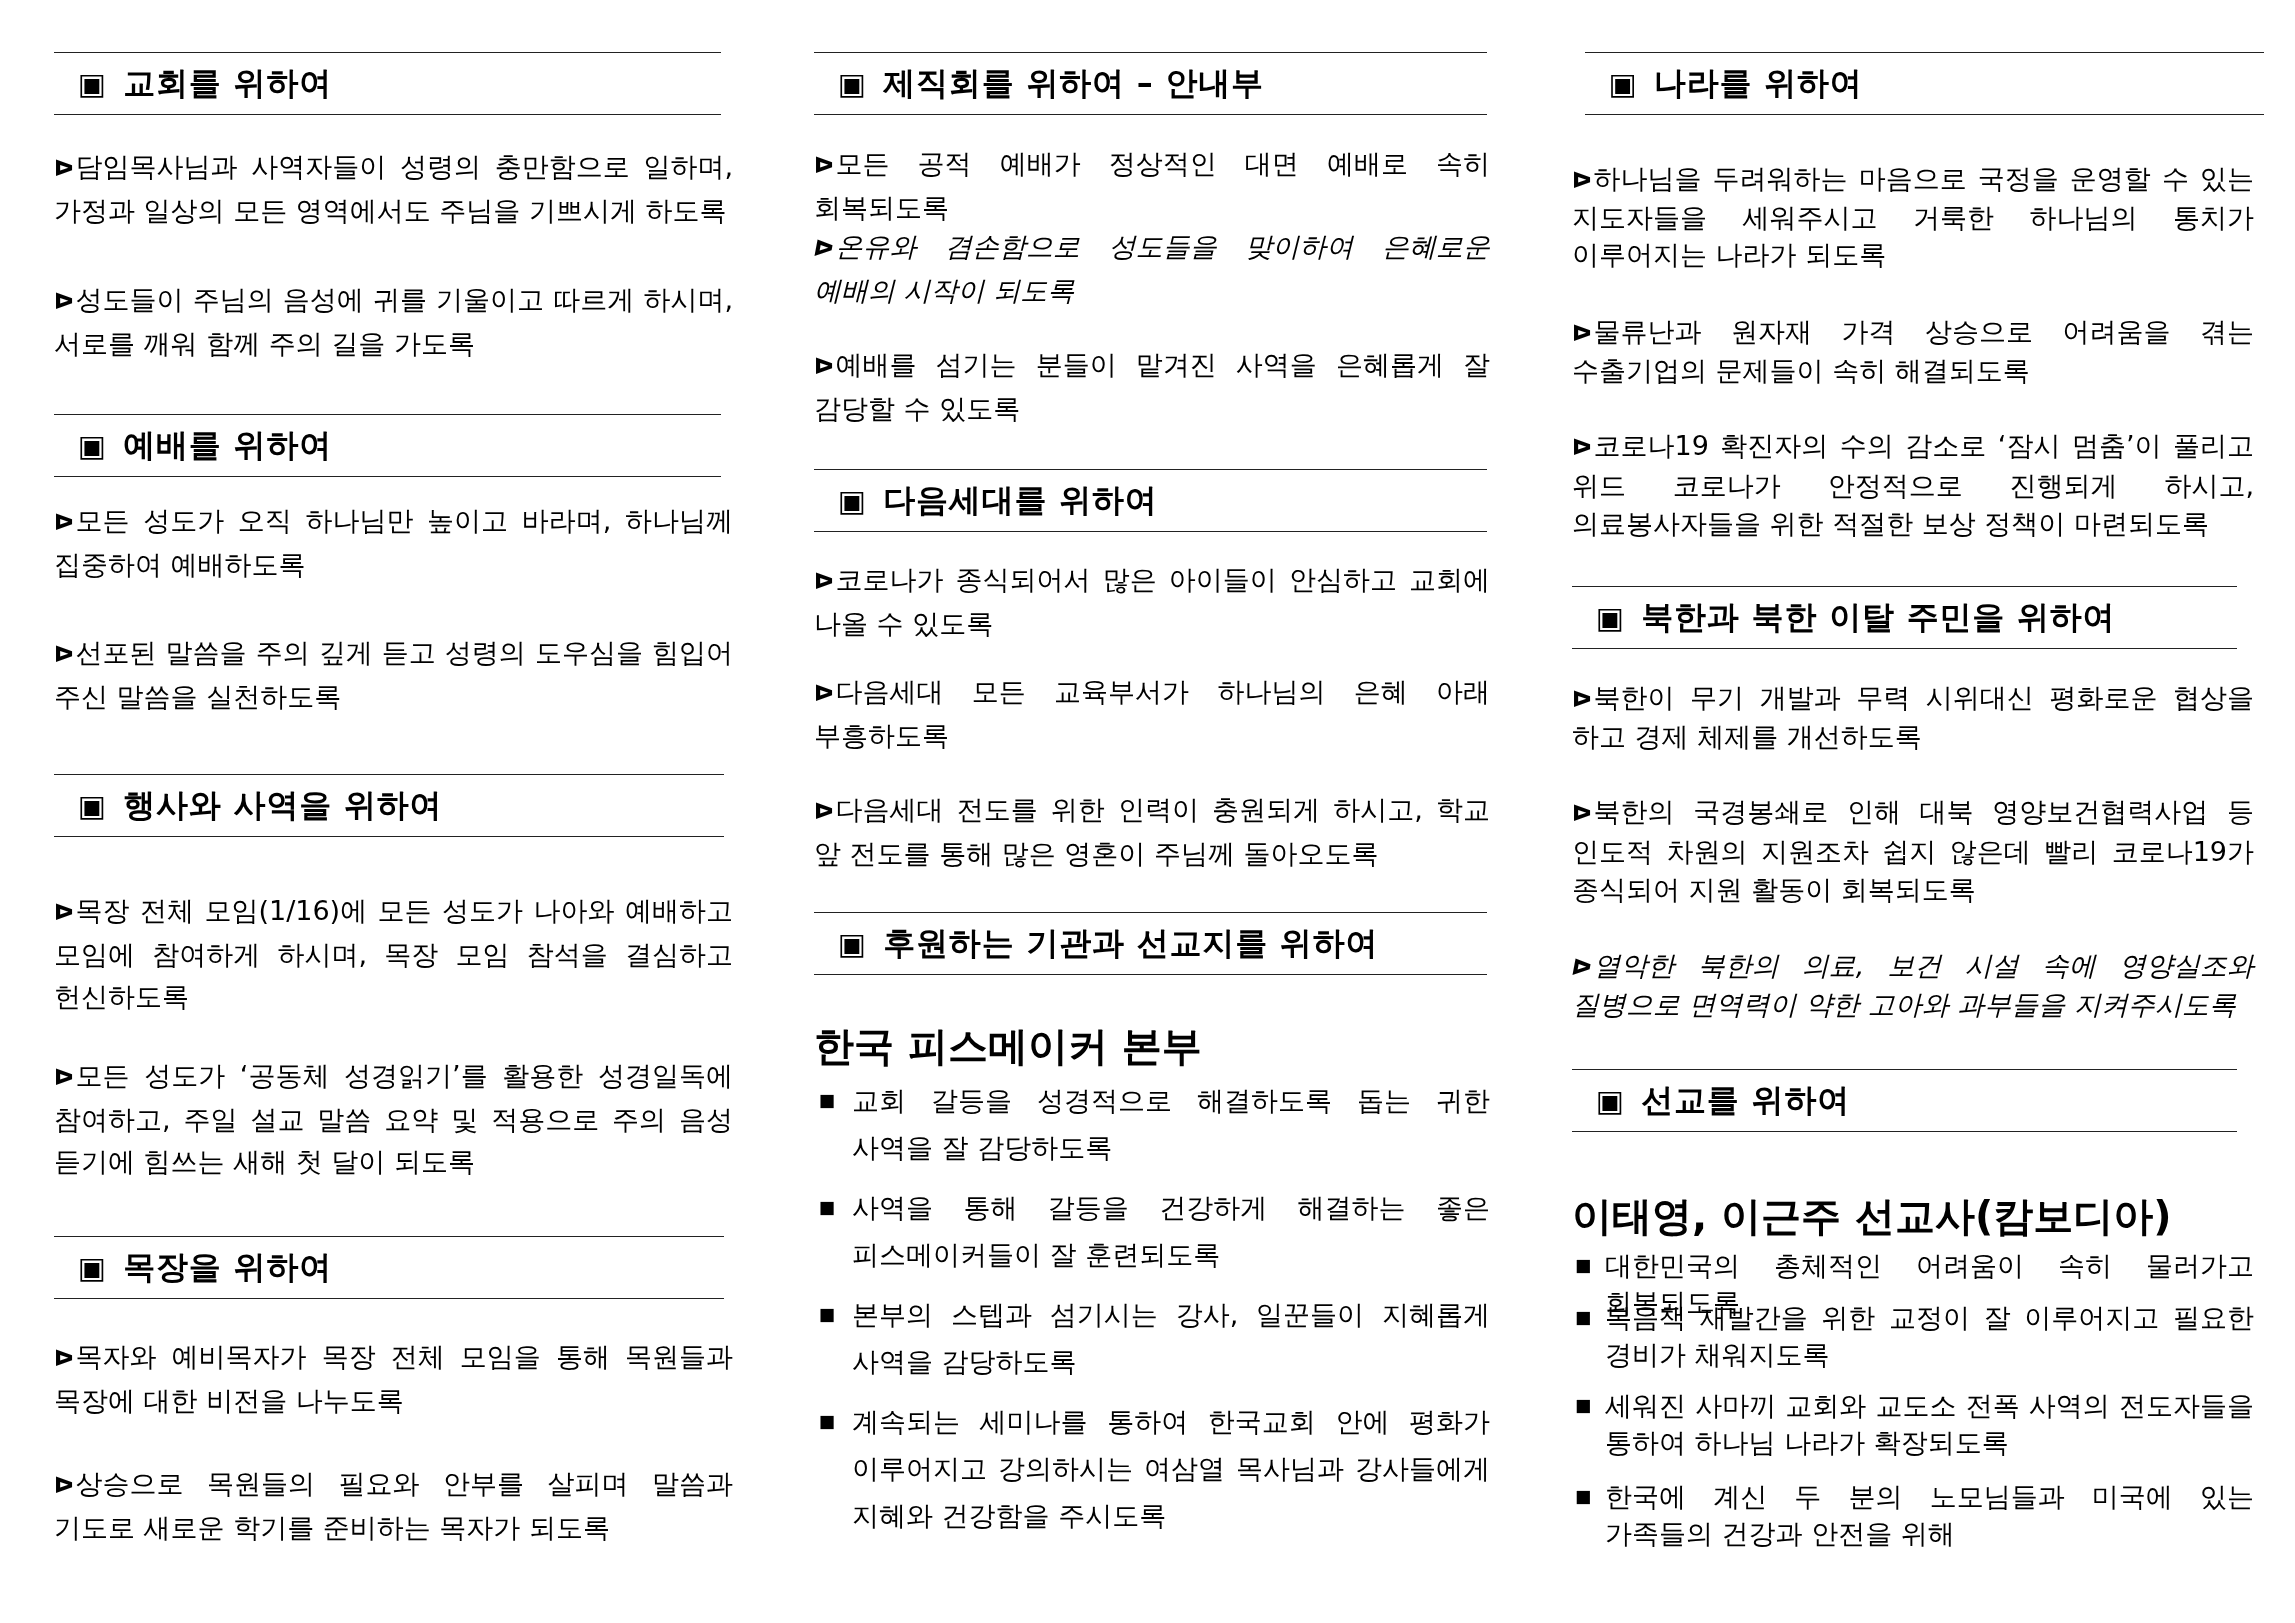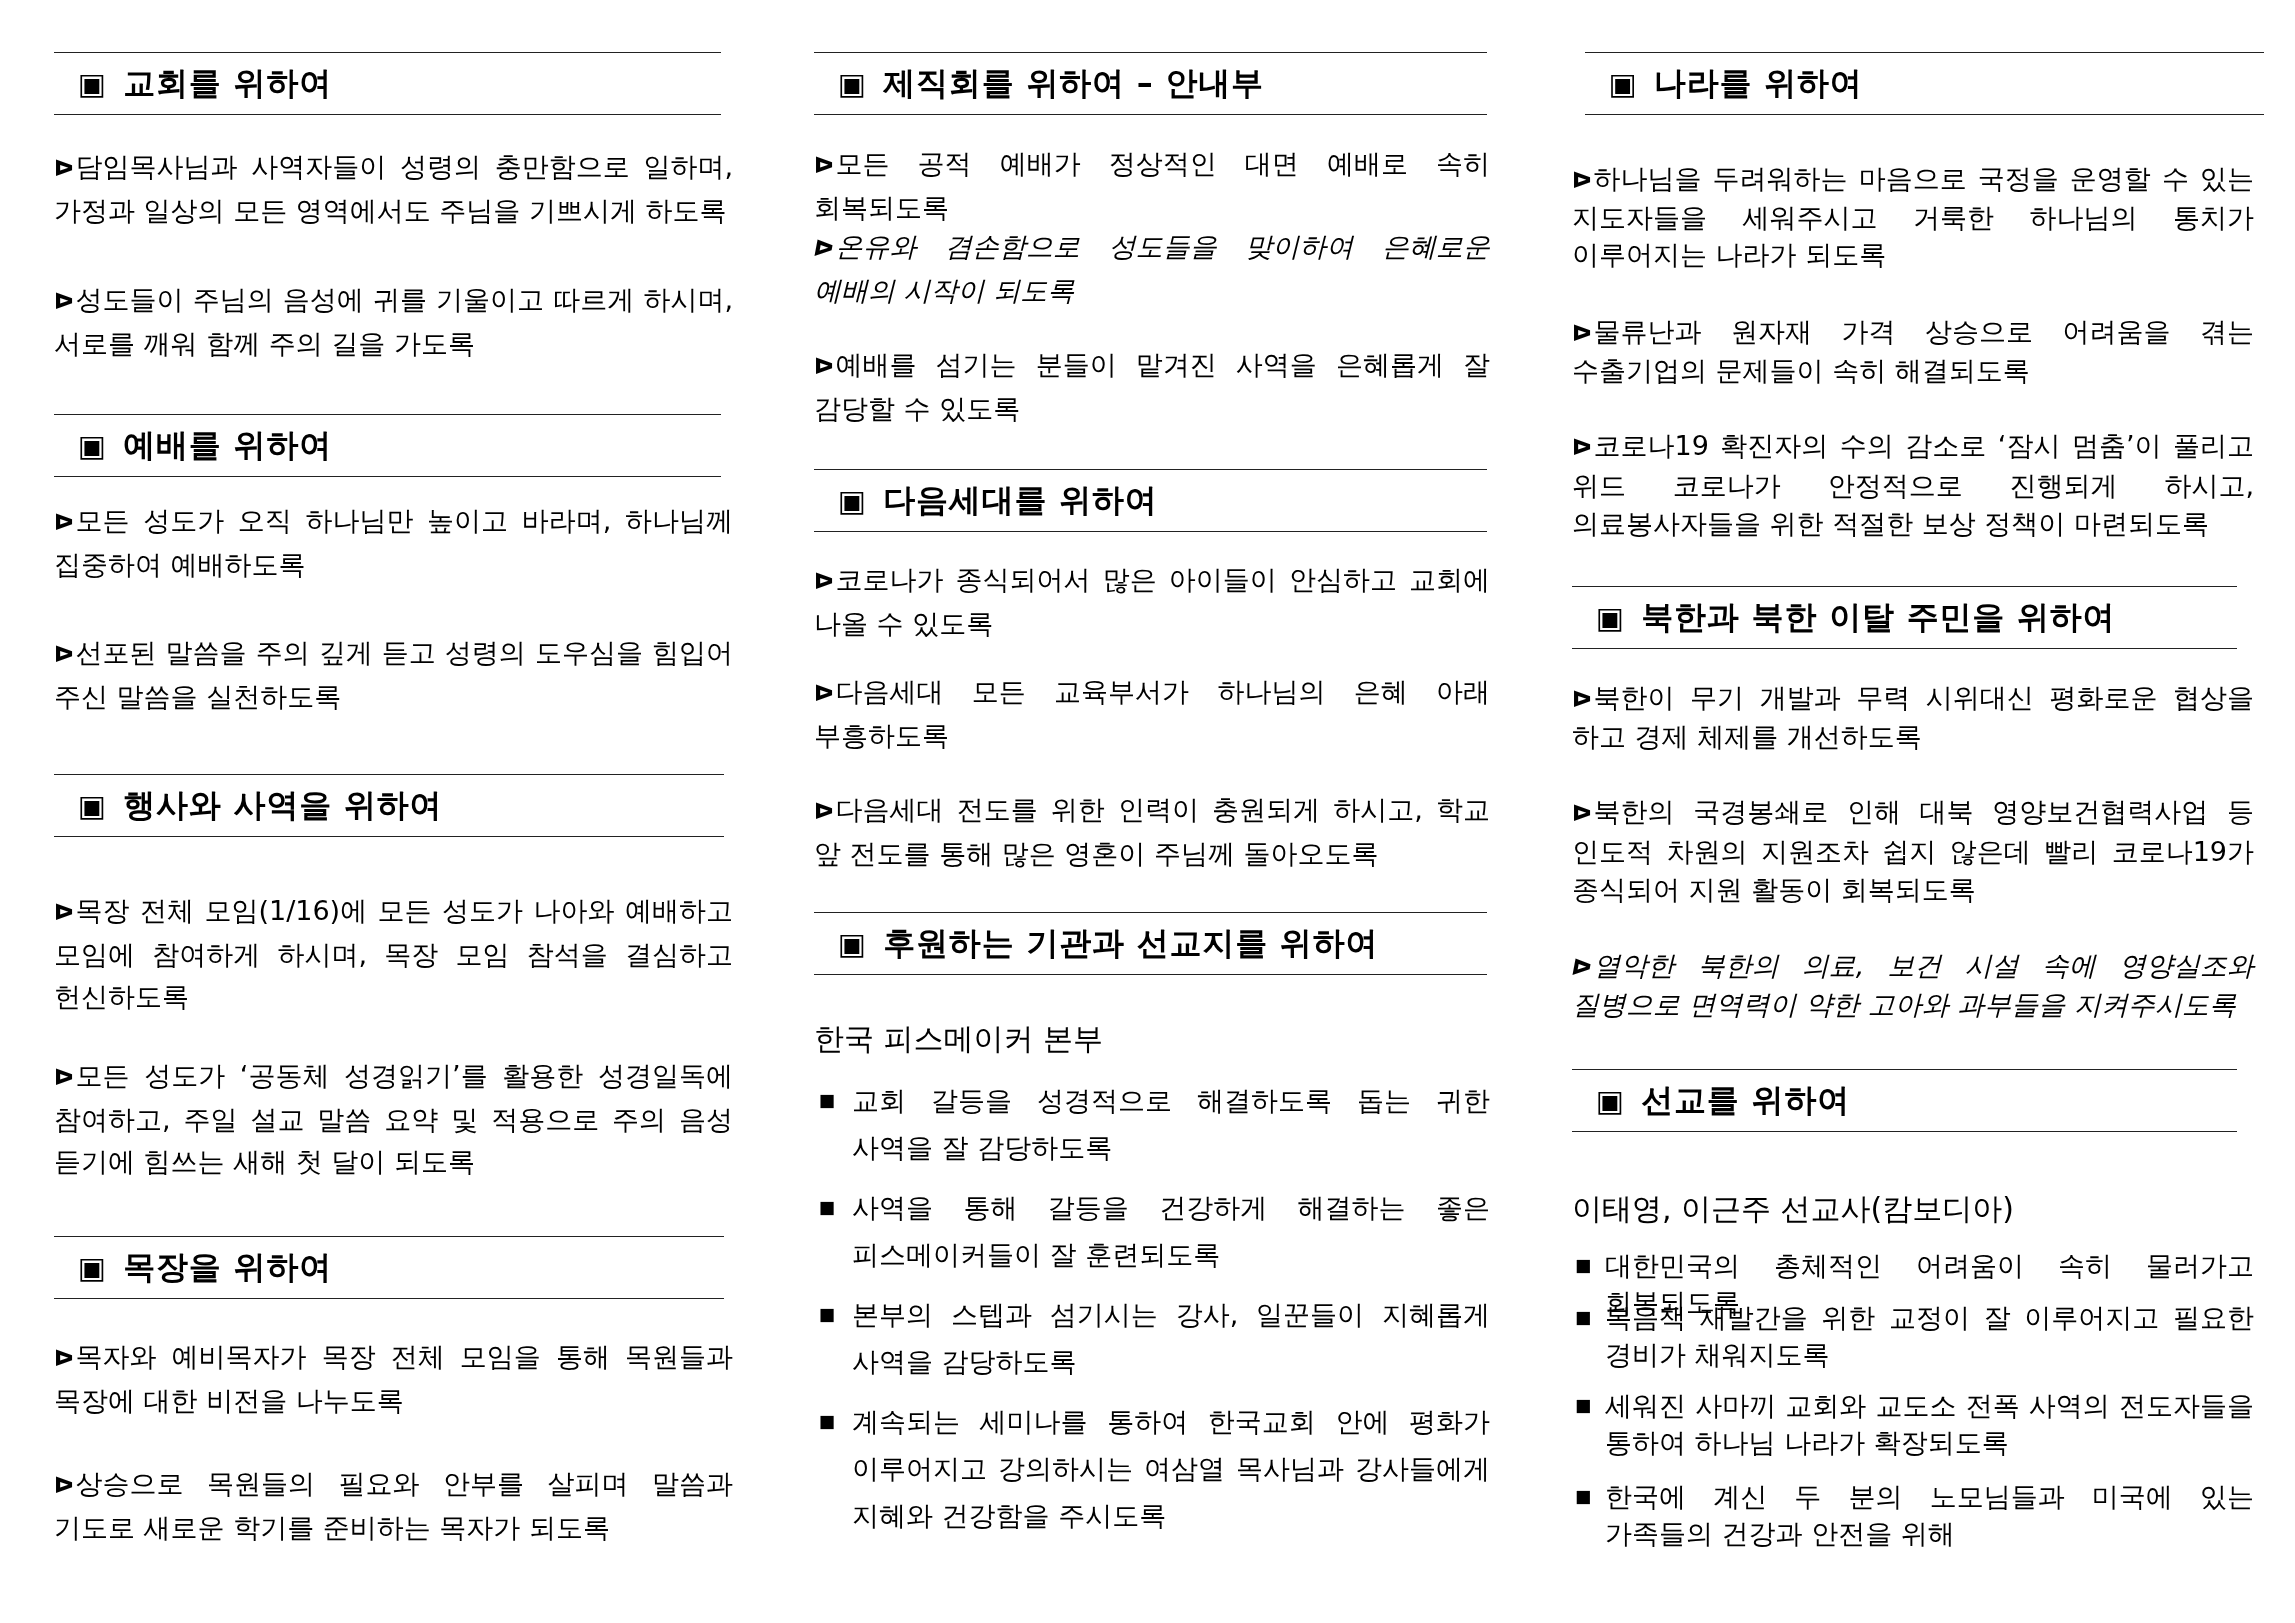--- a/index.html
+++ b/index.html
@@ -17,21 +17,21 @@
     display: flex; align-items: center; box-sizing: border-box;
   }
   .head .icon { font-size: 30px; margin-left: 23.6px; margin-right: 17.3px; line-height: 1; font-weight: normal; }
   .head .title { font-size: 32px; font-weight: bold; letter-spacing: 0.8px; white-space: nowrap; text-align: right; }
 
   .para {
     position: absolute; left: 0; font-size: 27px; line-height: 42px;
     text-align: justify; text-align-last: left; word-break: keep-all;
   }
   .para .tri { font-size: 22px; font-weight: bold; margin-right: 1.6px; }
-  .sub { position: absolute; left: 0; font-size: 30px; font-weight: 400; white-space: nowrap; }
+  .sub { position: absolute; left: 0; font-size: 40px; font-weight: 700; white-space: nowrap; }
   .item {
     position: absolute; left: 0; font-size: 27px; line-height: 47px;
     padding-left: 38px; box-sizing: border-box; text-align: justify; text-align-last: left; word-break: keep-all;
   }
   .item .sq { position: absolute; left: 4.7px; top: 0; font-size: 17.3px; }
   .item.tight { line-height: 37px; padding-left: 33px; }
   .item.tight .sq { left: 3.1px; }
 </style>
 </head>
 <body>

